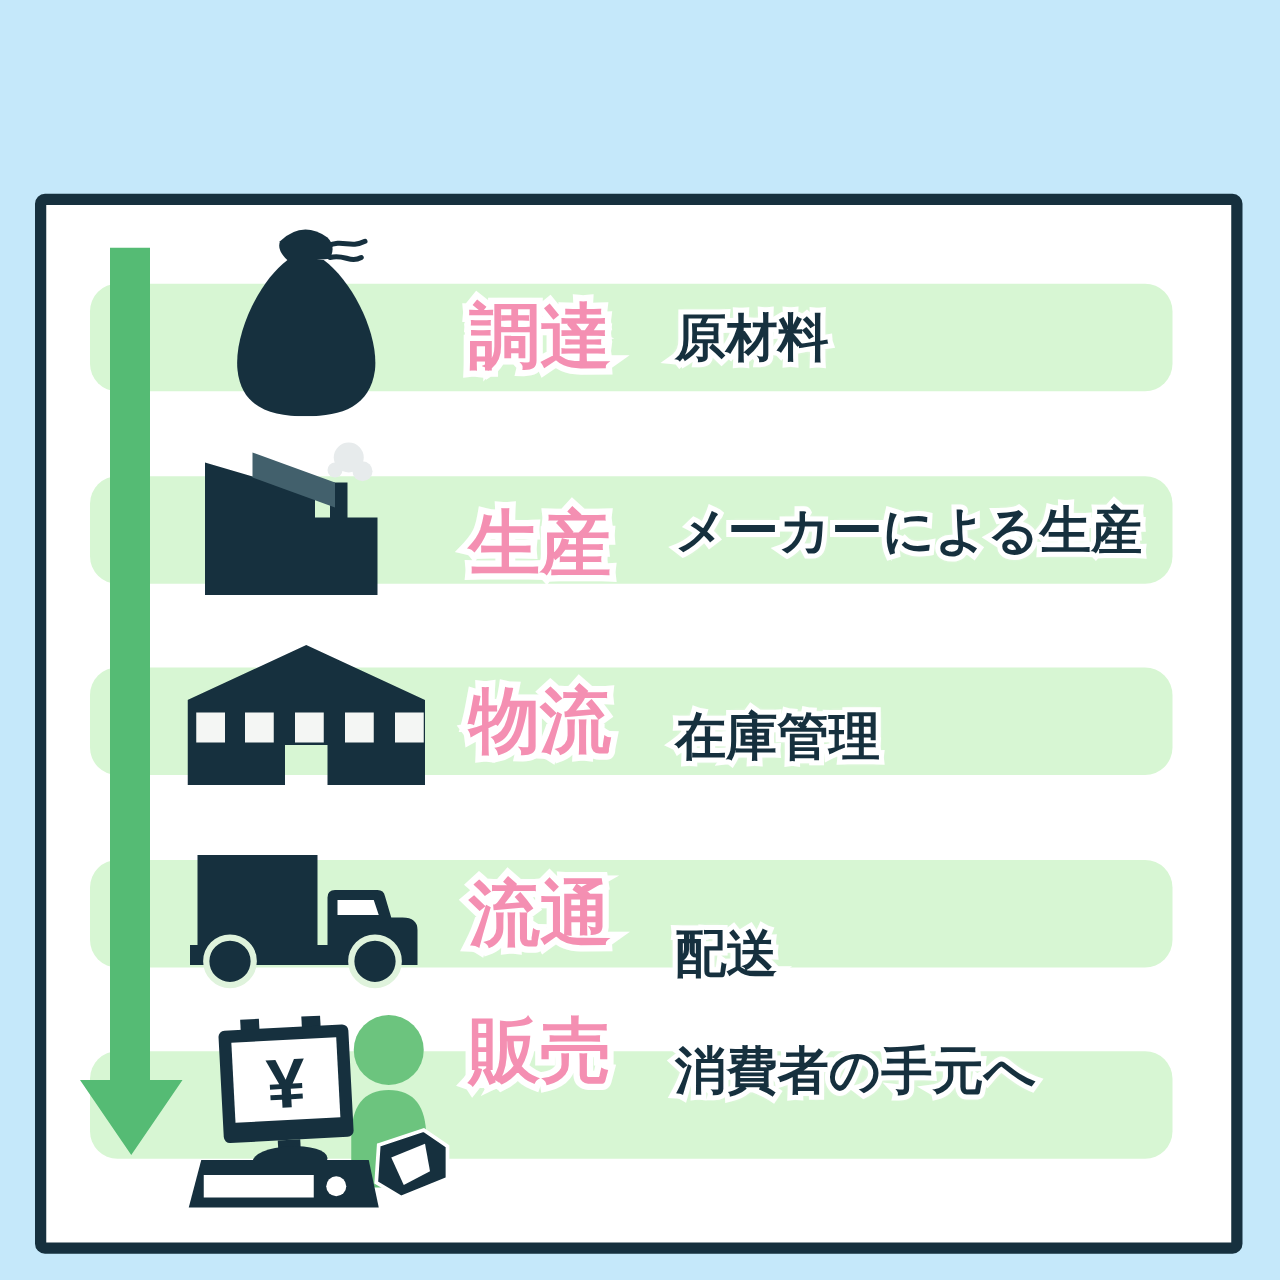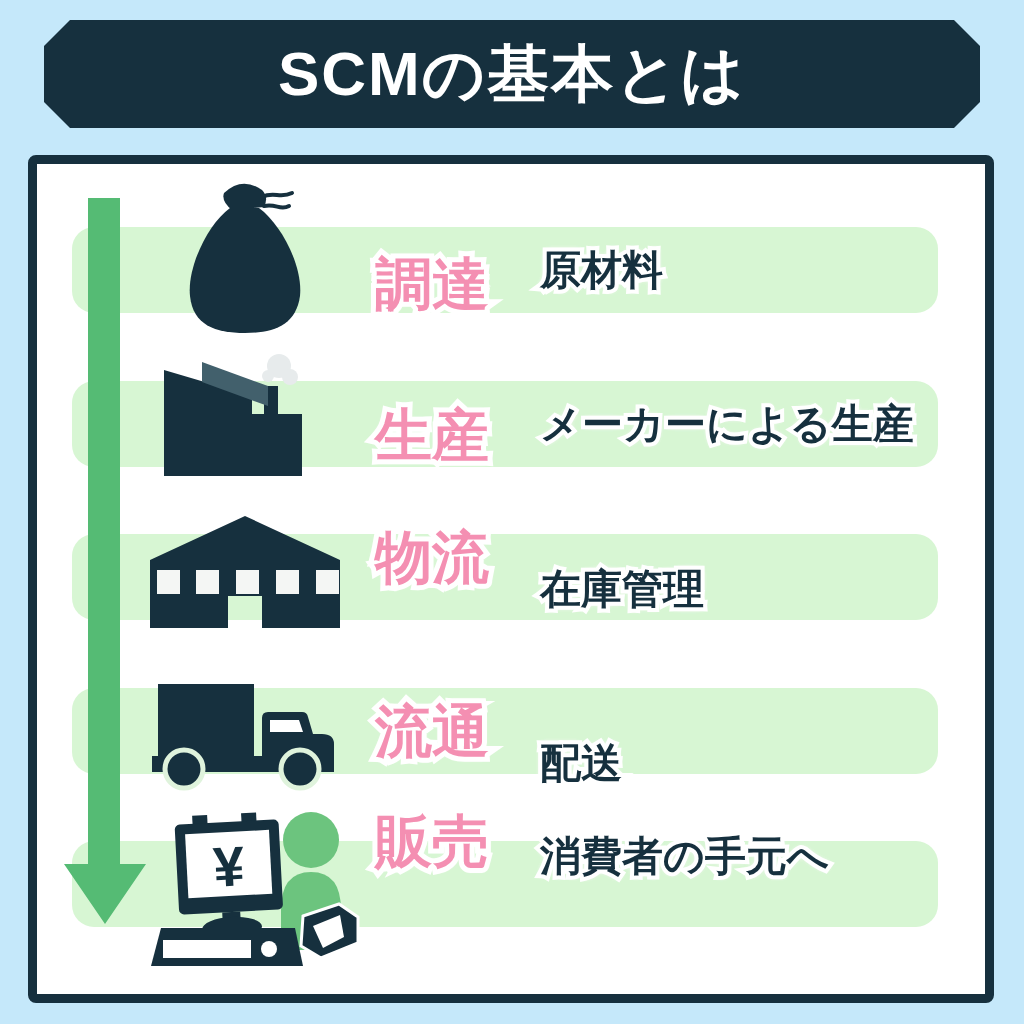--- a/index.html
+++ b/index.html
@@ -48,23 +48,20 @@
   .olabel.pink{left:375px;font-size:57px;color:#f48fb2;}
   .olabel.pink::before{text-shadow:0 0 6px #ffffff,0 0 6px #ffffff,0 2px 3px #f6b4cc;}
   .olabel.navy{left:540px;font-size:41px;color:#16303e;font-family:Liberation Serif, serif;}
   .olabel.navy::before{-webkit-text-stroke:8px #ffffff;}
 </style>
 </head>
 <body>
 
 <div class="canvas">
 
-  <div class="banner">
-    <div class="banner-title">SCMの基本とは</div>
-  </div>
 
   <div class="panel"></div>
 
   <div class="band" style="top:227px"></div>
   <div class="band" style="top:381px"></div>
   <div class="band" style="top:534px"></div>
   <div class="band" style="top:688px"></div>
   <div class="band" style="top:841px"></div>
 
   <svg class="flow-arrow" width="92" height="732" viewBox="0 0 92 732">
@@ -122,27 +119,27 @@
     </g>
 
     <polygon points="18,118 152,118 160,156 8,156" fill="#16303e"></polygon>
     <rect x="20" y="130" width="88" height="18" fill="#ffffff"></rect>
     <circle cx="126" cy="139" r="8" fill="#ffffff"></circle>
 
     <polygon points="160,106 196,94 215,107 215,133 178,148 158,136" fill="#16303e" stroke="#ffffff" stroke-width="3"></polygon>
     <polygon points="170,116 197,105 201,127 180,138" fill="#ffffff"></polygon>
   </svg>
 
-  <div class="olabel pink" style="top:241px" data-text="調達">調達</div>
+  <div class="olabel pink" style="top:227px" data-text="調達">調達</div>
   <div class="olabel navy" style="top:227px" data-text="原材料">原材料</div>
 
   <div class="olabel pink" style="top:392px" data-text="生産">生産</div>
   <div class="olabel navy" style="top:381px" data-text="メーカーによる生産">メーカーによる生産</div>
 
-  <div class="olabel pink" style="top:514px" data-text="物流">物流</div>
+  <div class="olabel pink" style="top:534px" data-text="物流">物流</div>
   <div class="olabel navy" style="top:546px" data-text="在庫管理">在庫管理</div>
 
   <div class="olabel pink" style="top:688px" data-text="流通">流通</div>
   <div class="olabel navy" style="top:720px" data-text="配送">配送</div>
 
   <div class="olabel pink" style="top:798px" data-text="販売">販売</div>
   <div class="olabel navy" style="top:813px" data-text="消費者の手元へ">消費者の手元へ</div>
 
 </div>
 

